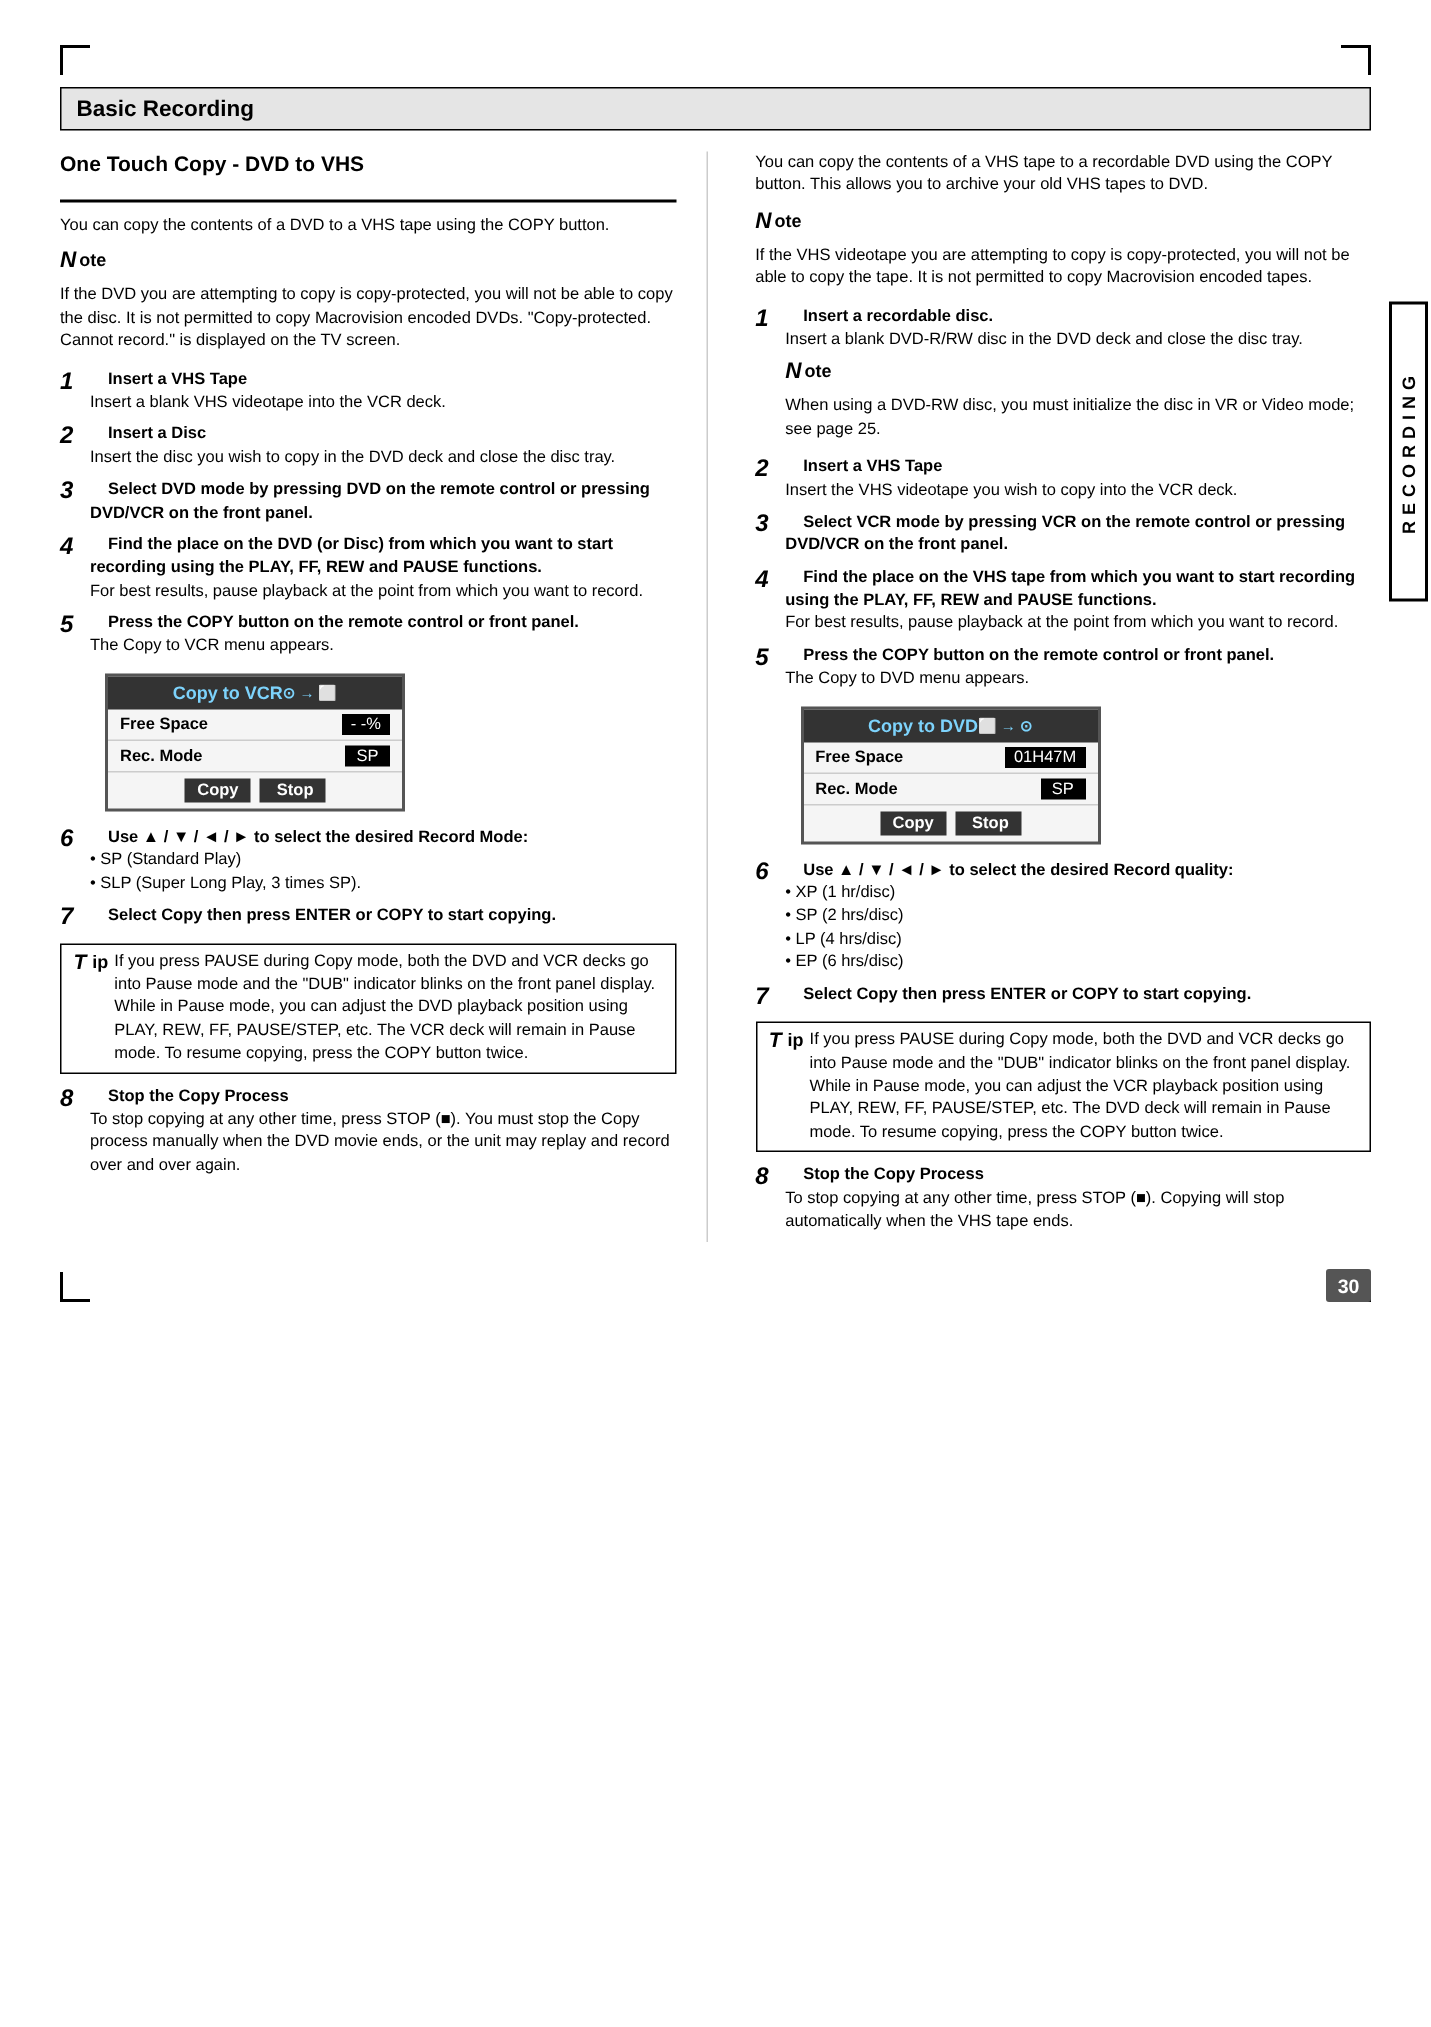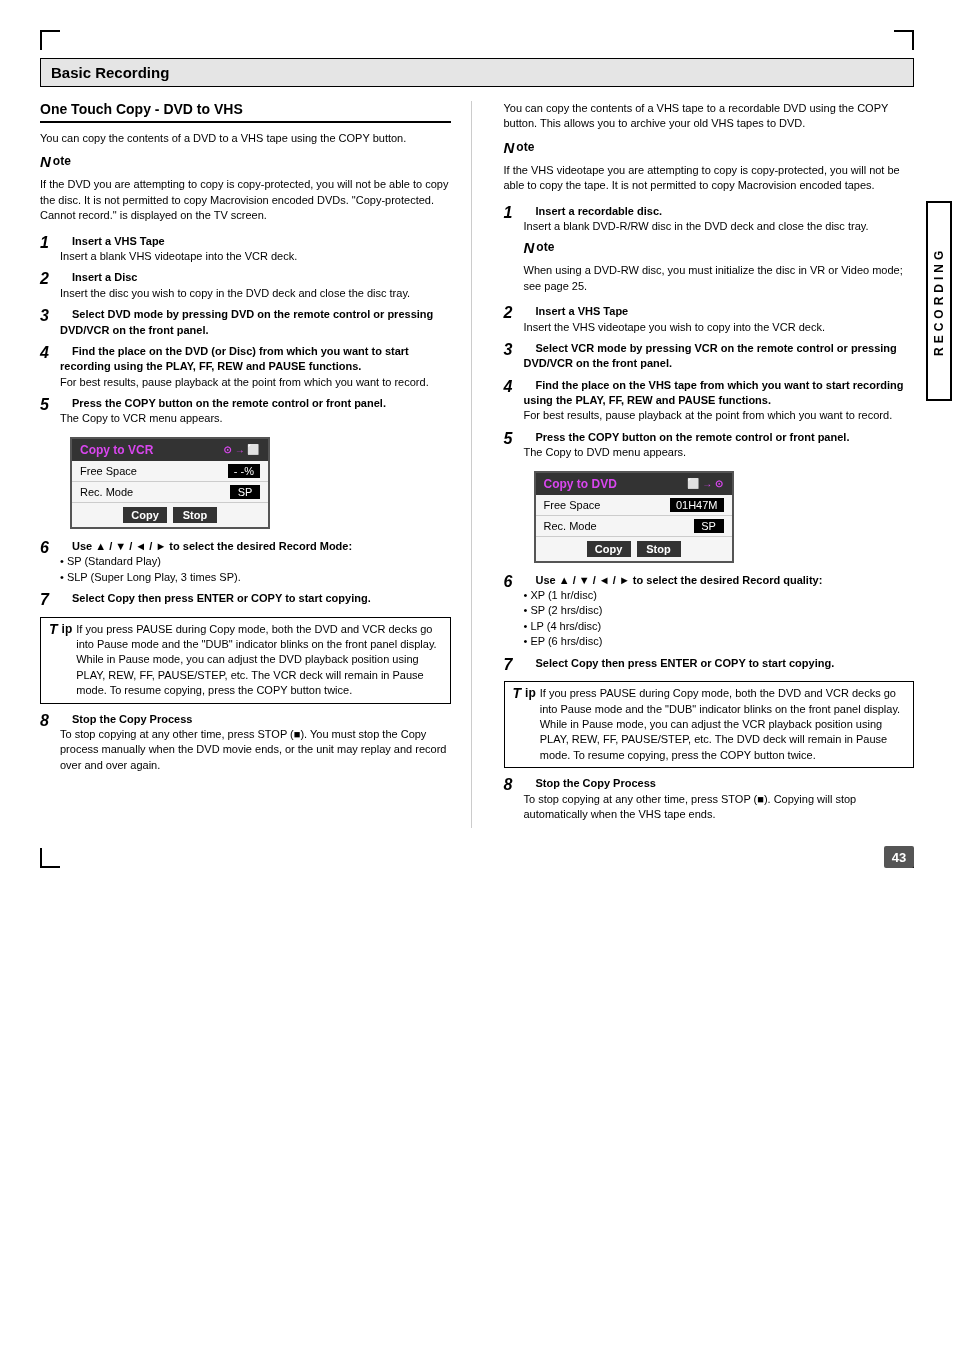--- a/index.html
+++ b/index.html
@@ -73,21 +73,21 @@
       height: 200px;
       display: flex;
       align-items: center;
       justify-content: center;
     }
 
     .col-section-title {
       font-size: 14px;
       font-weight: bold;
       border-bottom: 2px solid #000;
-      padding-bottom: 4px;
+      padding-bottom: 16px;
       margin-bottom: 8px;
     }
 
     .intro-text {
       font-size: 11px;
       margin-bottom: 8px;
       line-height: 1.4;
     }
 
     
@@ -147,47 +147,47 @@
     
     .menu-box {
       border: 2px solid #555;
       background: #f5f5f5;
       margin: 10px 30px;
       padding: 0;
       width: 200px;
     }
     .menu-box-title {
       background: #333;
-      color: #d946ef;
+      color: #7dd3fc;
       font-weight: bold;
       font-size: 12px;
       padding: 4px 8px;
       display: flex;
       align-items: center;
-      justify-content: space-between;
+      justify-content: center;
     }
     .menu-box-icons {
       display: flex;
       gap: 4px;
       align-items: center;
       font-size: 10px;
     }
     .menu-box-row {
       display: flex;
       align-items: center;
       padding: 3px 8px;
       font-size: 11px;
       border-bottom: 1px solid #ccc;
     }
     .menu-box-row:last-child {
       border-bottom: none;
     }
     .menu-box-label {
       flex: 1;
-      font-weight: normal;
+      font-weight: bold;
     }
     .menu-box-value {
       background: #000;
       color: #fff;
       padding: 1px 6px;
       font-size: 11px;
       min-width: 30px;
       text-align: center;
     }
     .menu-box-buttons {
@@ -198,20 +198,21 @@
     }
     .menu-btn {
       background: #333;
       color: #fff;
       border: none;
       padding: 2px 8px;
       font-size: 11px;
       font-weight: bold;
       cursor: pointer;
       min-width: 44px;
+      text-align: right;
     }
 
     
     .tip-box {
       border: 1.5px solid #000;
       padding: 4px 8px;
       margin: 8px 0;
       font-size: 11px;
       display: flex;
       align-items: flex-start;
@@ -483,15 +484,15 @@
 
       <div class="recording-side-label">RECORDING</div>
     </div>
   </div>
 
   <div style="position:relative; margin-top: 20px;">
     <div class="bottom-marks">
       <div class="bottom-mark"></div>
       <div class="bottom-mark right"></div>
     </div>
-    <div class="page-number-box">43</div>
+    <div class="page-number-box">30</div>
   </div>
 </div>
 
 </body></html>

